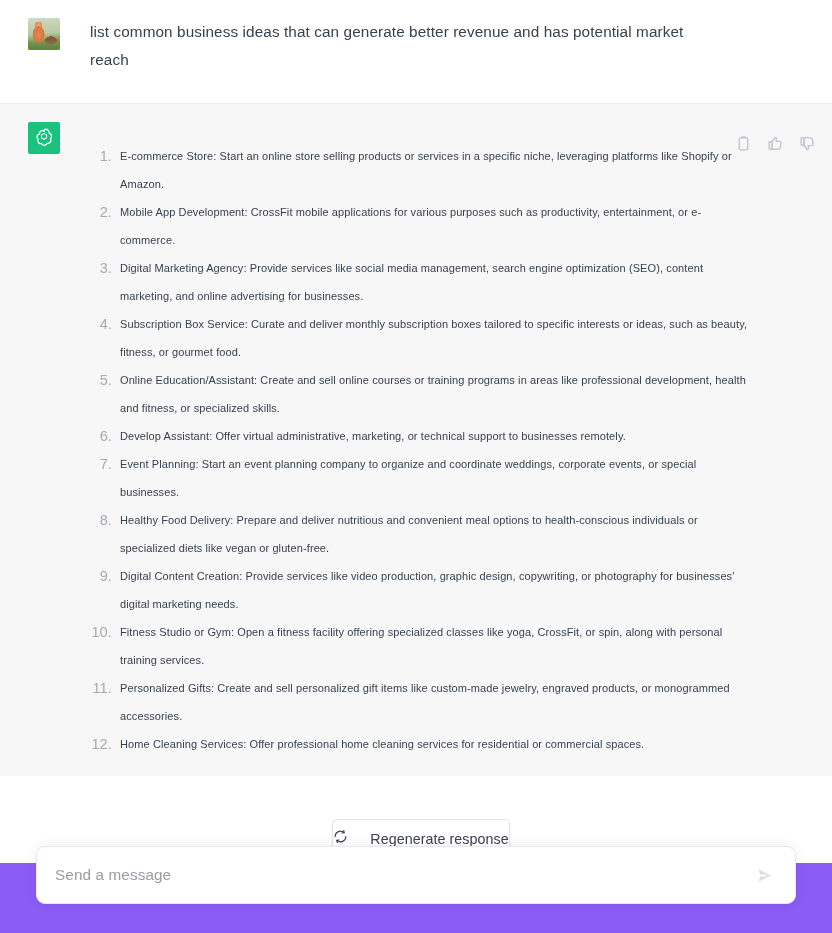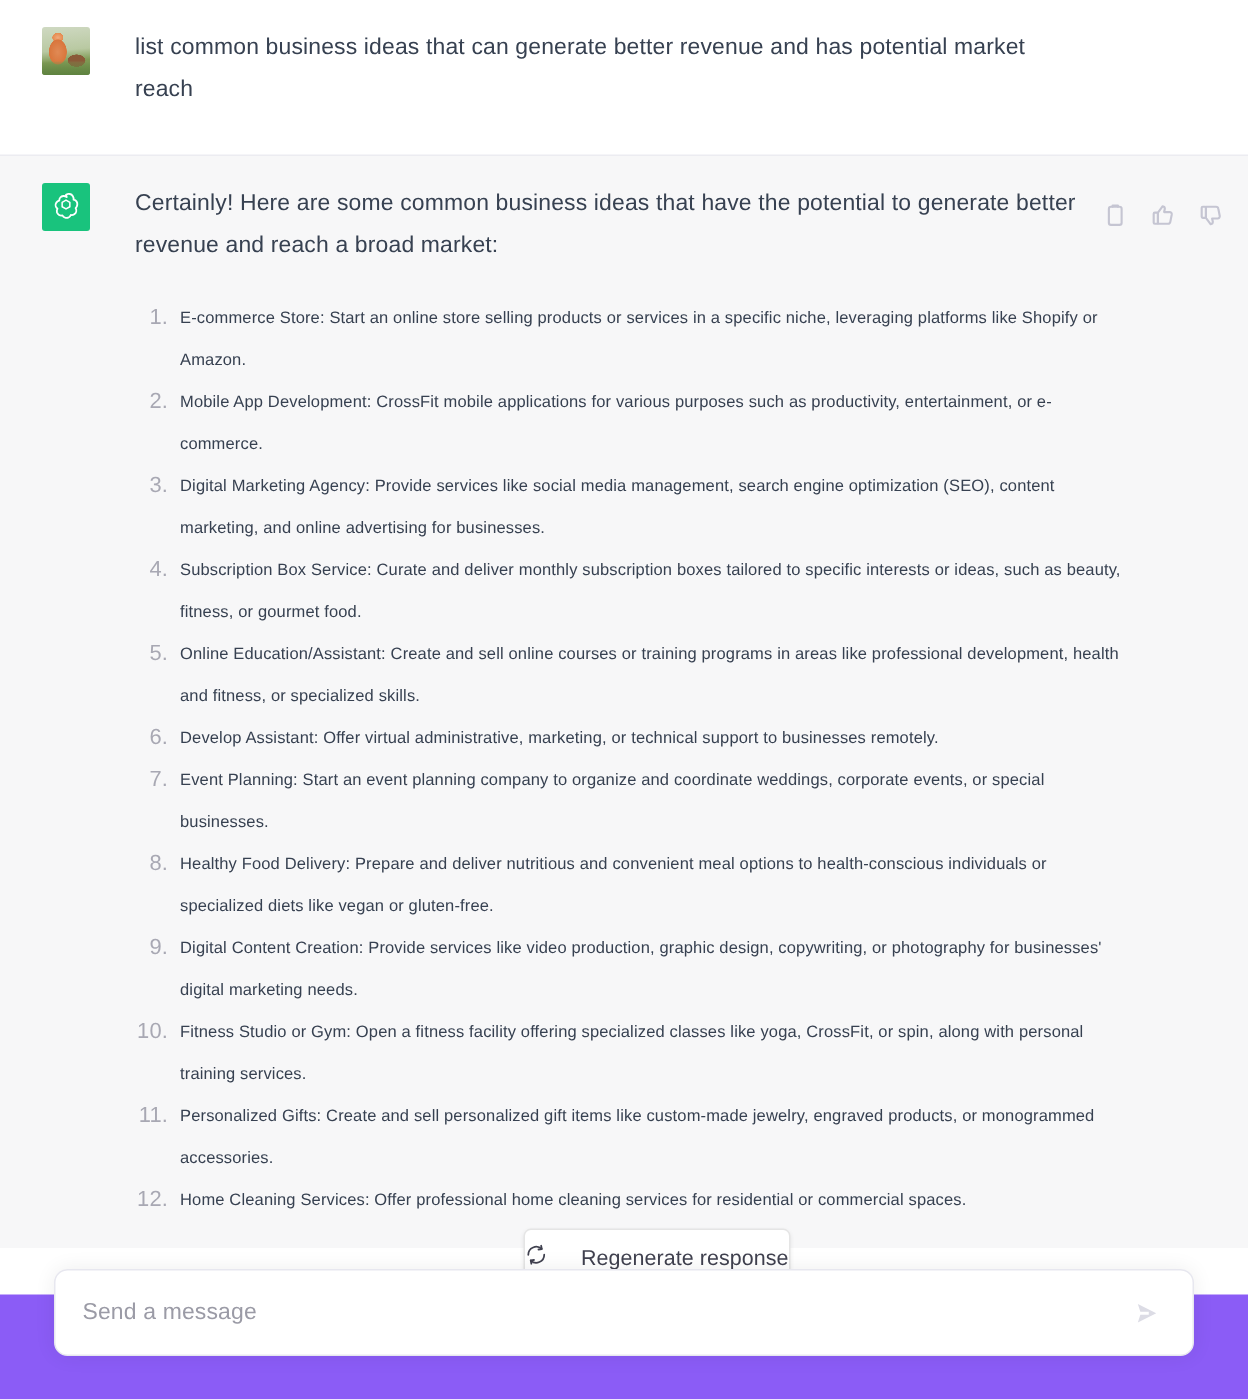--- a/index.html
+++ b/index.html
@@ -129,21 +129,21 @@
     border: none;
     background: transparent;
     cursor: pointer;
     color: #c5c5d2;
   }
   .icon-btn svg { display: block; }
 
   
   .regen {
     position: absolute;
-    left: 349px;
+    left: 332px;
     top: 819px;
     width: 178px;
     height: 39px;
     background: #ffffff;
     border: 1px solid #e5e5e5;
     border-radius: 5px;
     box-shadow: 0 1px 3px rgba(0,0,0,0.07);
     display: flex;
     align-items: center;
     justify-content: center;
@@ -226,21 +226,20 @@
       <div class="avatar avatar-gpt">
         <svg width="22" height="22" viewBox="0 0 24 24" aria-hidden="true">
           <g fill="none" stroke="#ffffff" stroke-width="1.35" stroke-linecap="round" stroke-linejoin="round">
             <path d="M12 3.1c1.7-1.1 3.9-.7 5 1 .5.8.7 1.7.5 2.6 1.7.4 2.9 2 2.7 3.8-.1.9-.5 1.7-1.2 2.3.9 1.5.5 3.5-1 4.5-.7.5-1.6.7-2.5.5-.6 1.6-2.4 2.5-4.1 2-.9-.3-1.6-.9-2-1.7-1.7.4-3.5-.6-4-2.3-.2-.9-.1-1.8.4-2.5-1.4-1-1.8-3-.8-4.5.5-.7 1.3-1.2 2.1-1.4-.1-1.7 1.2-3.2 2.9-3.4.9-.1 1.8.2 2.5.8z"></path>
             <path d="M9.2 8.6l2.8-1.6 2.8 1.6v3.2L12 13.4l-2.8-1.6z" stroke-width="1.1"></path>
           </g>
         </svg>
       </div>
     </div>
     <div class="body-col">
-      <div class="para">Certainly! Here are some common business ideas that have the potential to generate better revenue and reach a broad market:</div>
 
       <ol class="ideas">
         <li>E-commerce Store: Start an online store selling products or services in a specific niche, leveraging platforms like Shopify or Amazon.</li>
         <li>Mobile App Development: CrossFit mobile applications for various purposes such as productivity, entertainment, or e-commerce.</li>
         <li>Digital Marketing Agency: Provide services like social media management, search engine optimization (SEO), content marketing, and online advertising for businesses.</li>
         <li>Subscription Box Service: Curate and deliver monthly subscription boxes tailored to specific interests or ideas, such as beauty, fitness, or gourmet food.</li>
         <li>Online Education/Assistant: Create and sell online courses or training programs in areas like professional development, health and fitness, or specialized skills.</li>
         <li>Develop Assistant: Offer virtual administrative, marketing, or technical support to businesses remotely.</li>
         <li>Event Planning: Start an event planning company to organize and coordinate weddings, corporate events, or special businesses.</li>
         <li>Healthy Food Delivery: Prepare and deliver nutritious and convenient meal options to health-conscious individuals or specialized diets like vegan or gluten-free.</li>

